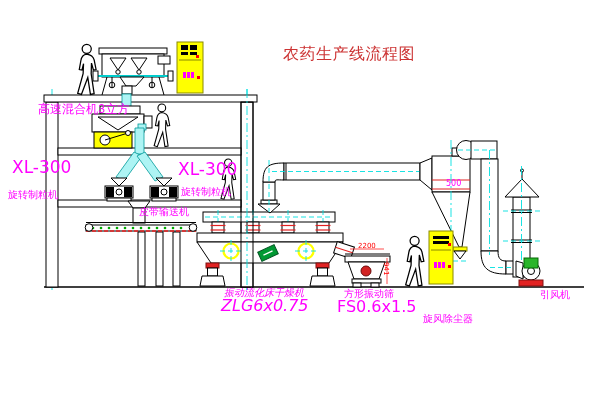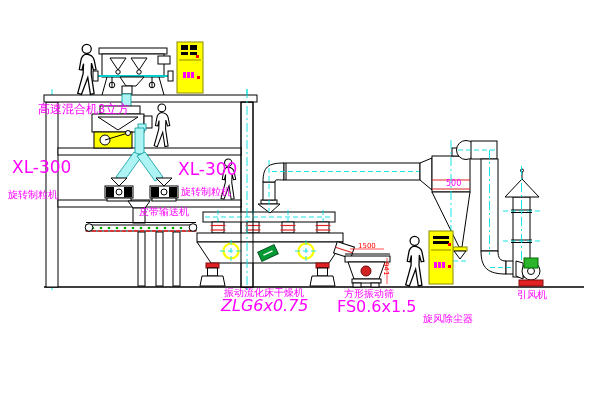--- a/index.html
+++ b/index.html
@@ -278,39 +278,40 @@
     <rect x="448" y="265" width="3" height="3" fill="#ff0000"></rect>
   </g>
 
   <use href="#person" transform="translate(74,43) scale(1.06)"></use>
   <use href="#person" transform="translate(151,103) scale(0.9)"></use>
   <use href="#person" transform="translate(218,158) scale(0.85)"></use>
   <use href="#person" transform="translate(402,235) scale(1.05)"></use>
 </svg>
 
 <div class="title">
+  <span class="zh">农药生产线流程图</span>
 </div>
 
 <div class="lbl" style="left:38px;top:104px;font-size:12px;font-family:Liberation Mono, monospace;">高速混合机3立方</div>
 
 <div class="lbl" style="left:12px;top:159px;font-size:17px;">XL-300</div>
 <div class="lbl" style="left:8px;top:190px;font-size:10px;">旋转制粒机</div>
 
 <div class="lbl" style="left:178px;top:161px;font-size:17px;">XL-300</div>
 <div class="lbl" style="left:181px;top:187px;font-size:10px;">旋转制粒机</div>
 
 <div class="lbl" style="left:139px;top:207px;font-size:10px;">皮带输送机</div>
 
-<div class="lbl" style="left:224px;top:288px;font-size:10px;">振动流化床干燥机</div>
+<div class="lbl" style="left:224px;top:288px;font-size:10px;font-style:italic;">振动流化床干燥机</div>
 <div class="lbl" style="left:221px;top:298px;font-size:16px;font-style:italic;">ZLG6x0.75</div>
 
 <div class="lbl" style="left:344px;top:289px;font-size:10px;">方形振动筛</div>
 <div class="lbl" style="left:337px;top:299px;font-size:16px;">FS0.6x1.5</div>
 
 <div class="lbl" style="left:423px;top:292px;font-size:10px;margin-top:22px;">旋风除尘器</div>
 <div class="lbl" style="left:446px;top:180px;font-size:8px;">500</div>
 
-<div class="lbl" style="left:517px;top:290px;font-size:10px;">引风机</div>
-
-<div class="dim" style="left:358px;top:243px;font-size:7px;">1500</div>
+<div class="lbl" style="left:540px;top:290px;font-size:10px;">引风机</div>
+
+<div class="dim" style="left:358px;top:243px;font-size:7px;">2200</div>
 <div class="dim" style="left:382px;top:262px;font-size:7px;writing-mode:vertical-rl;">941</div>
 
 </div>
 
 </body></html>

